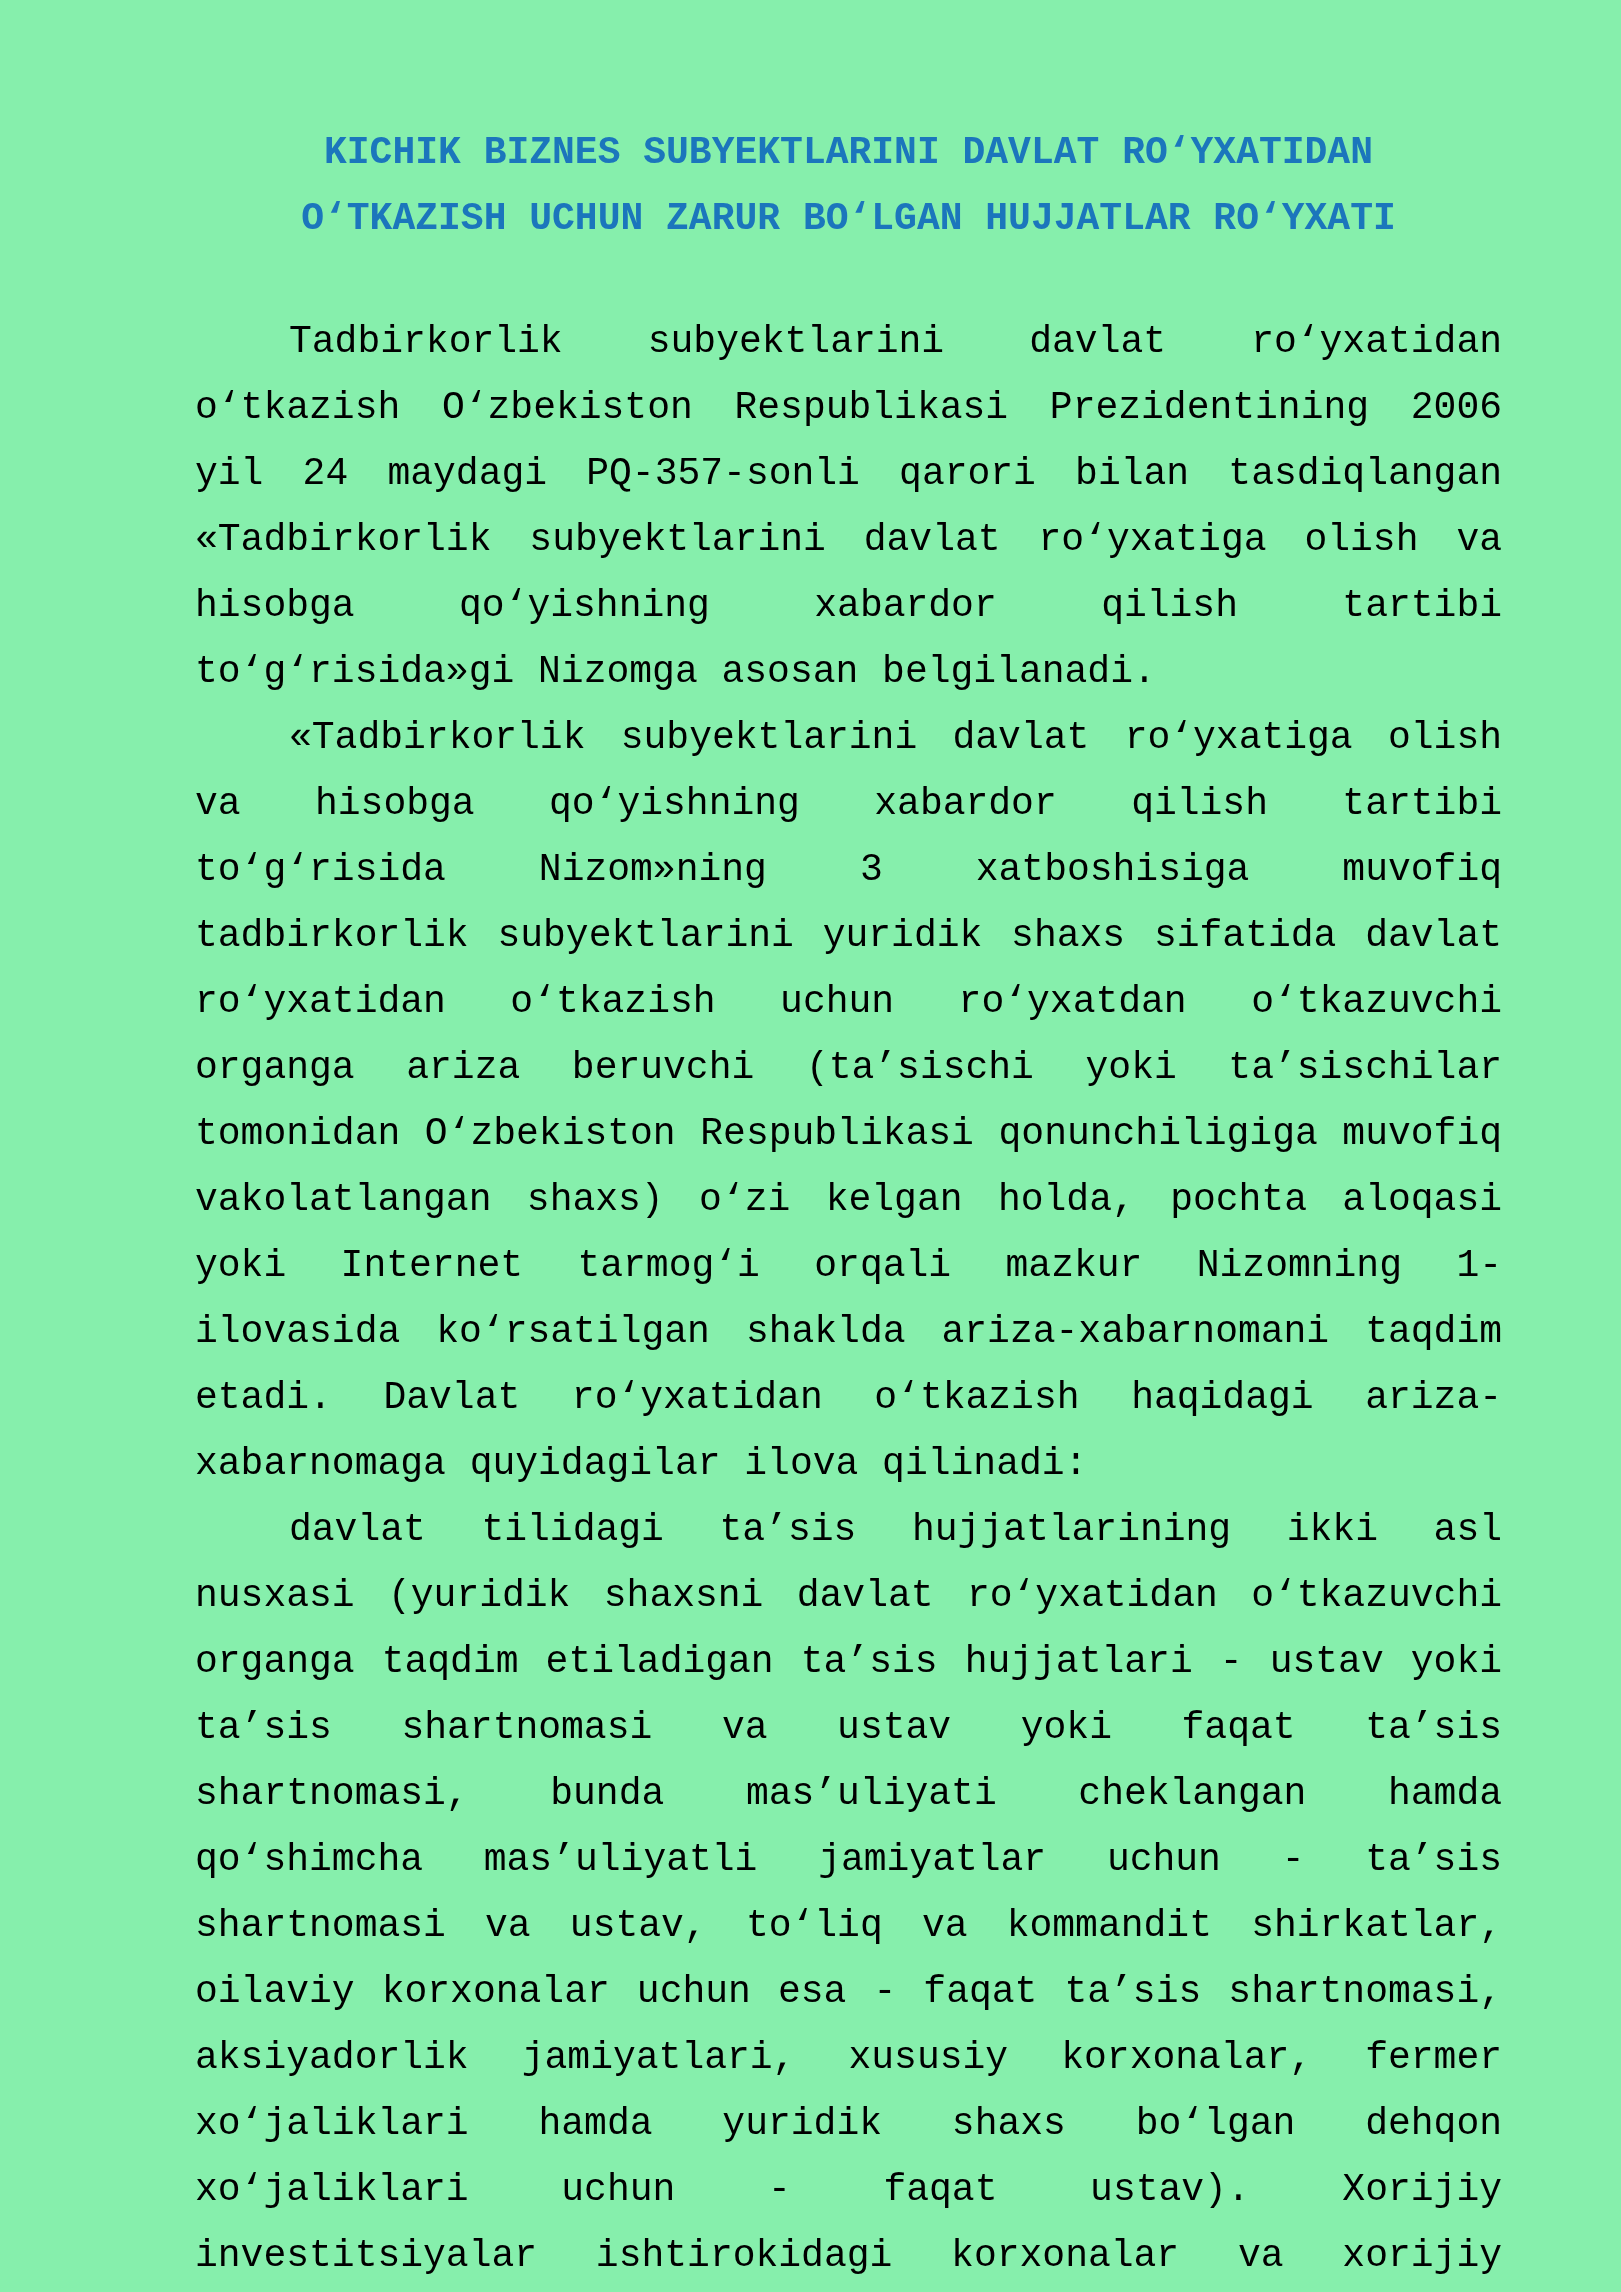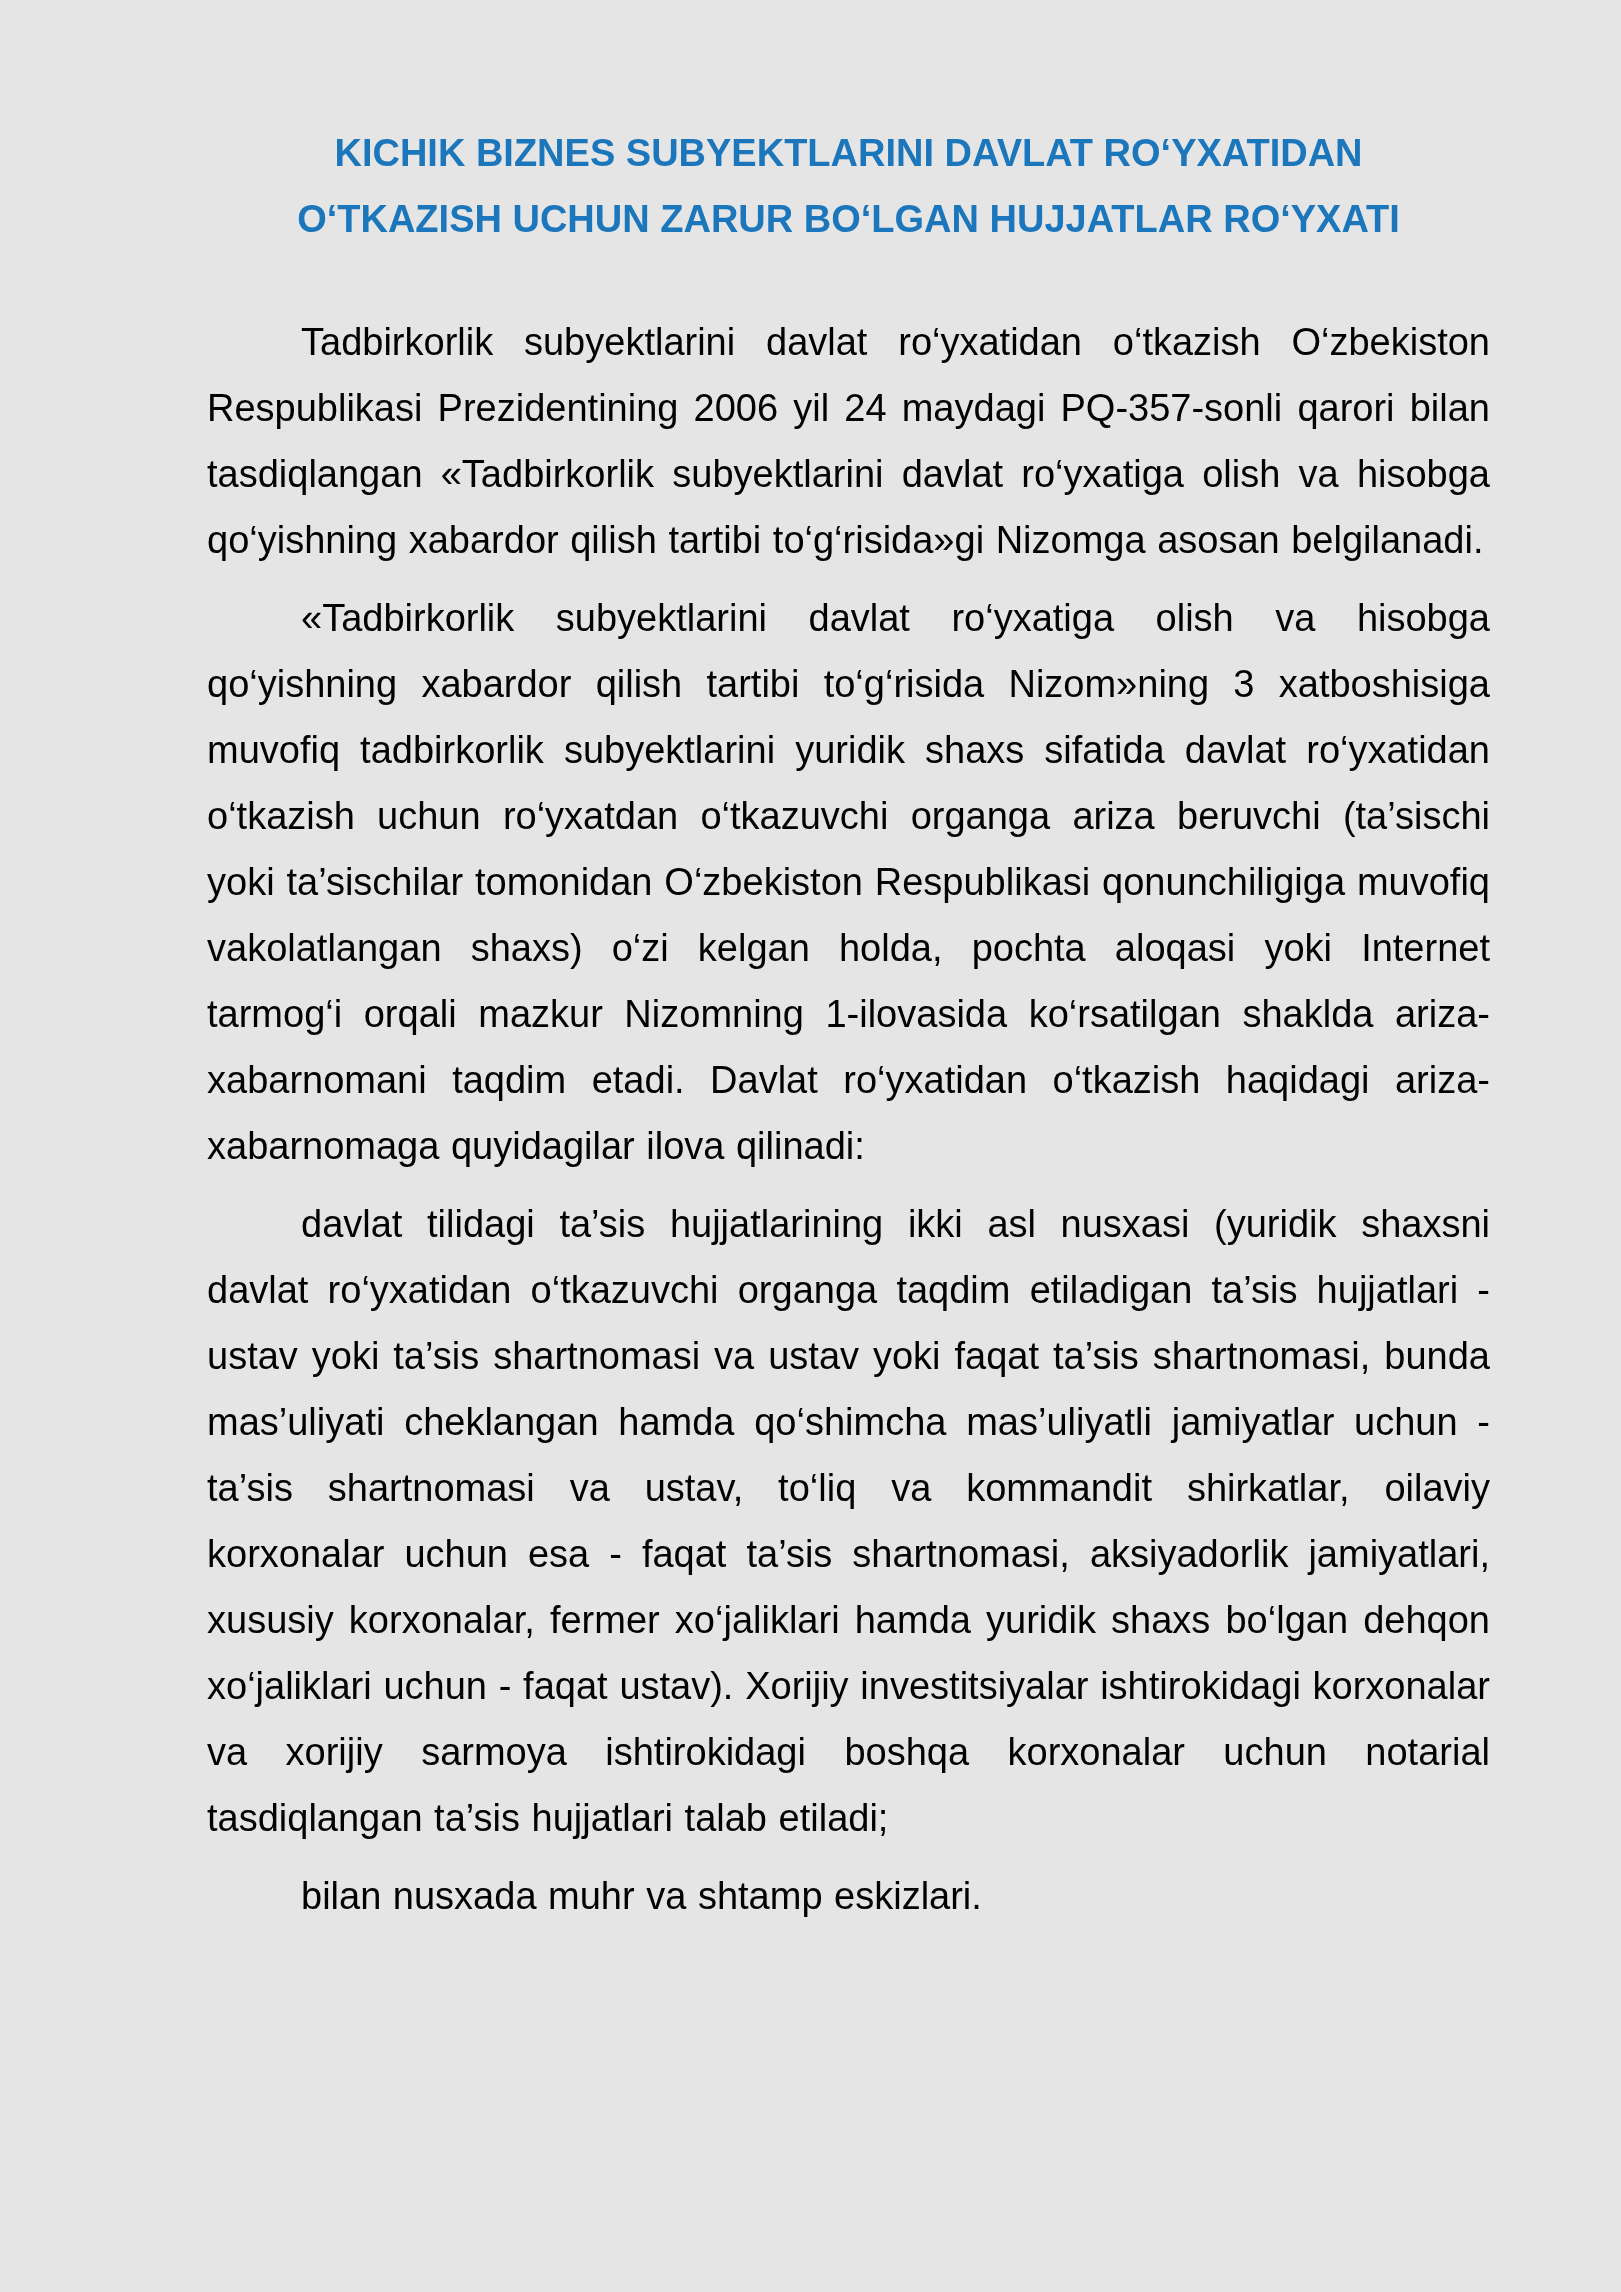--- a/index.html
+++ b/index.html
@@ -9,34 +9,34 @@
   }
   body {
     width: 1621px;
     height: 2293px;
     overflow: hidden;
   }
   .page {
     box-sizing: border-box;
     width: 1621px;
     height: 2293px;
-    background: #e5e5e5;
+    background: #86efac;
     padding: 120px 119px 0 195px;
-    font-family: Liberation Sans, sans-serif;
+    font-family: Liberation Mono, monospace;
     font-size: 38px;
     color: #000000;
   }
   .doc-title {
     text-align: center;
     font-weight: bold;
     line-height: 66px;
     margin-bottom: 57px;
   }
   .doc-body p {
-    margin: 12px;
+    margin: 0;
     line-height: 66px;
     text-align: justify;
     text-indent: 94px;
     word-spacing: 1px;
   }
 </style>
 </head>
 <body>
 
 <div class="page">

